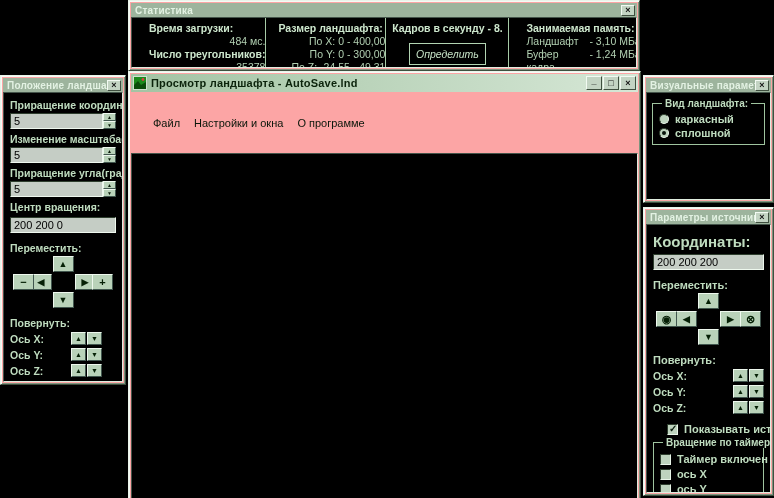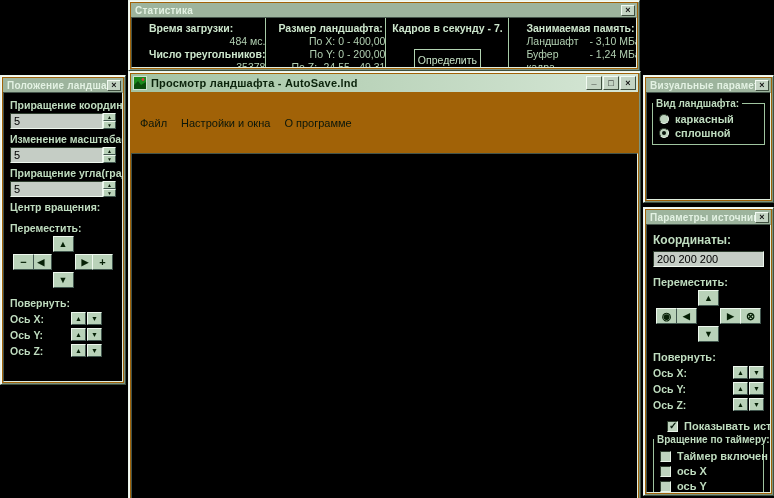--- a/index.html
+++ b/index.html
@@ -1,20 +1,20 @@
 <!DOCTYPE html>
 <html><head>
 <meta charset="utf-8">
 <style>
   html,body{margin:0;padding:0;background:#000;}
   *{box-sizing:border-box;font-family:"Liberation Sans",sans-serif;}
   #stage{position:relative;width:774px;height:498px;background:#000;overflow:hidden;}
 
   
-  .window{position:absolute;background:#a16207;border:1px solid;
+  .window{position:absolute;background:#fca5a5;border:1px solid;
     border-color:#eaf4ea #3f4f3f #3f4f3f #eaf4ea;
     box-shadow:inset 1px 1px 0 #f6fbf6, inset -1px -1px 0 #7e947e;
     padding:2px;display:flex;flex-direction:column;}
   .titlebar{height:14px;background:#9db49d;display:flex;align-items:center;
     padding:0 2px 0 4px;flex:0 0 auto;}
   .titlebar .tl-text{flex:1;font-size:10px;font-weight:bold;color:#e3f2e3;
     white-space:nowrap;overflow:hidden;letter-spacing:.2px;}
   .xbtn{width:14px;height:11px;background:#c3d4c3;border:1px solid;
     border-color:#f2faf2 #3f4f3f #3f4f3f #f2faf2;font-size:9px;font-weight:bold;
     color:#111;display:flex;align-items:center;justify-content:center;
@@ -27,42 +27,42 @@
   #main-window{left:128px;top:71px;width:513px;height:466px;gap:22px;}
   #main-window .titlebar{height:18px;background:linear-gradient(90deg,#a3c3a3,#d6e7d6);
     padding:0 2px 0 2px;}
   #main-window .tl-text{font-size:11px;color:#0b230b;margin-left:4px;}
   .appicon{width:14px;height:14px;flex:0 0 auto;display:block;}
   .capbtn{width:16px;height:14px;background:#c3d4c3;border:1px solid;
     border-color:#f2faf2 #3f4f3f #3f4f3f #f2faf2;font-size:9px;font-weight:bold;
     color:#111;display:flex;align-items:center;justify-content:center;
     margin-left:1px;padding:0;line-height:1;}
   .capbtn.minb span{transform:translateY(-2px);}
-  .menubar{height:17px;display:flex;align-items:center;padding-left:2px;flex:0 0 auto;}
+  .menubar{height:17px;display:flex;align-items:center;padding-left:15px;flex:0 0 auto;}
   .menu-item{font-size:11px;color:#0a160a;padding:1px 7px;}
   .client{flex:1;background:#000;border:1px solid;
     border-color:#44544a #dfeddf #dfeddf #44544a;}
 
   
   #stats-window{left:128px;top:0;width:512px;height:71px;}
   .stats-grid{display:flex;}
   .stat-col{padding-top:4px;font-size:10.5px;line-height:13px;}
   .stat-col + .stat-col{border-left:1px solid #a7cba7;}
   .sc1{flex:0 0 133px;padding-left:17px;}
   .sc2{flex:0 0 120px;padding-left:12px;}
   .sc3{flex:0 0 123px;text-align:center;}
   .sc4{flex:1;padding-left:17px;}
   .sh{font-weight:bold;color:#cde7cd;white-space:nowrap;}
   .sv{color:#b2d0b2;white-space:nowrap;text-align:right;}
   .mem-row{display:flex;}
   .mem-name{width:63px;color:#b2d0b2;}
   .mem-val{color:#b2d0b2;white-space:nowrap;}
   .dark-btn{background:#000;border:1px solid #b2d4b2;color:#c6e2c6;
     font-size:10.5px;padding:0;height:22px;line-height:1;}
-  #fps-btn{width:67px;margin-top:14px;}
+  #fps-btn{width:77px;margin-top:8px;font-style:italic;}
 
   
   #position-panel{left:0;top:75px;width:126px;height:310px;}
   #visual-panel{left:643px;top:75px;width:131px;height:128px;}
   #light-panel{left:643px;top:207px;width:131px;height:289px;}
   .pb-pad{padding:2px 6px 4px 6px;}
 
   .flabel{font-size:10.5px;font-weight:bold;color:#bfdcbf;margin:4px 0 2px;white-space:nowrap;}
   .spinfield{display:flex;height:16px;}
   .field{flex:1;min-width:0;height:16px;background:#c5cdc5;border:1px solid;
@@ -93,21 +93,21 @@
   .abtn{width:15px;height:13px;background:#b9d2b9;border:1px solid;
     border-color:#eef8ee #41564e #41564e #eef8ee;color:#062006;font-size:7px;
     display:flex;align-items:center;justify-content:center;padding:0;
     margin-left:2px;line-height:1;}
   .axis-btns .abtn{margin-left:1px;}
   #position-panel .axis-btns{margin-right:14px;}
 
   
   .groupbox{position:relative;border:1px solid #9fc49f;margin-top:7px;
     padding:7px 4px 3px 6px;}
-  .gb-label{position:absolute;top:-6px;left:0;background:#000;padding:0 3px;
+  .gb-label{position:absolute;top:-6px;left:9px;background:#000;padding:0 3px;
     font-size:10px;font-weight:bold;color:#bfdcbf;white-space:nowrap;}
 
   
   .radio-row,.check-row{display:flex;align-items:center;margin:2px 0;}
   .radio{width:10px;height:10px;border-radius:50%;background:#bed3be;
     border:1px solid;border-color:#2e3e2e #e9f5e9 #e9f5e9 #2e3e2e;
     margin-right:6px;position:relative;flex:0 0 auto;}
   .radio.checked::after{content:"";position:absolute;left:2px;top:2px;width:4px;
     height:4px;border-radius:50%;background:#07120a;}
   .checkbox{width:11px;height:11px;background:#bed3be;border:1px solid;
@@ -135,25 +135,25 @@
     <div class="panel-body stats-grid">
       <div class="stat-col sc1">
         <div class="sh">Время загрузки:</div>
         <div class="sv">484 мс.</div>
         <div class="sh">Число треугольников:</div>
         <div class="sv">35378</div>
       </div>
       <div class="stat-col sc2">
         <div class="sh">Размер ландшафта:</div>
         <div class="sv">По X: 0 - 400,00</div>
-        <div class="sv">По Y: 0 - 200,00</div>
+        <div class="sv">По Y: 0 - 300,00</div>
         <div class="sv">По Z: -24,55 - 49,31</div>
       </div>
       <div class="stat-col sc3">
-        <div class="sh">Кадров в секунду - 7.</div>
+        <div class="sh">Кадров в секунду - 8.</div>
         <button class="dark-btn" id="fps-btn">Определить</button>
       </div>
       <div class="stat-col sc4">
         <div class="sh">Занимаемая память:</div>
         <div class="mem-row">
           <span class="mem-name">Ландшафт</span>
           <span class="mem-val">- 3,10 МБайт.</span>
         </div>
         <div class="mem-row">
           <span class="mem-name">Буфер кадра</span>
@@ -233,20 +233,21 @@
           <button class="spinhalf">
               <span>▲</span>
             </button>
           <button class="spinhalf">
               <span>▼</span>
             </button>
         </div>
       </div>
 
       <div class="flabel">Центр вращения:</div>
+      <input class="field" style="width: 100%;" value="200 200 0">
 
       <div class="flabel" style="margin-top:9px;">Переместить:</div>
       <div class="pad">
         <div class="pad-row">
           <button class="pbtn">
               <span>▲</span>
             </button>
         </div>
         <div class="pad-row pad-mid">
           <button class="pbtn wide edge-l">
@@ -336,21 +337,21 @@
 
   <div class="window" id="light-panel">
     <div class="titlebar">
       <span class="tl-text">Параметры источника света</span>
       <button class="xbtn">
           <span>×</span>
         </button>
     </div>
     <div class="panel-body pb-pad">
 
-      <div class="flabel" style="margin-top:6px;font-size:12px;">Координаты:</div>
+      <div class="flabel" style="margin-top:6px;font-size:15px;">Координаты:</div>
       <input class="field" style="width: 100%;" value="200 200 200">
 
       <div class="flabel" style="margin-top:9px;font-size:11px;">Переместить:</div>
       <div class="pad">
         <div class="pad-row">
           <button class="pbtn">
               <span>▲</span>
             </button>
         </div>
         <div class="pad-row pad-mid">

